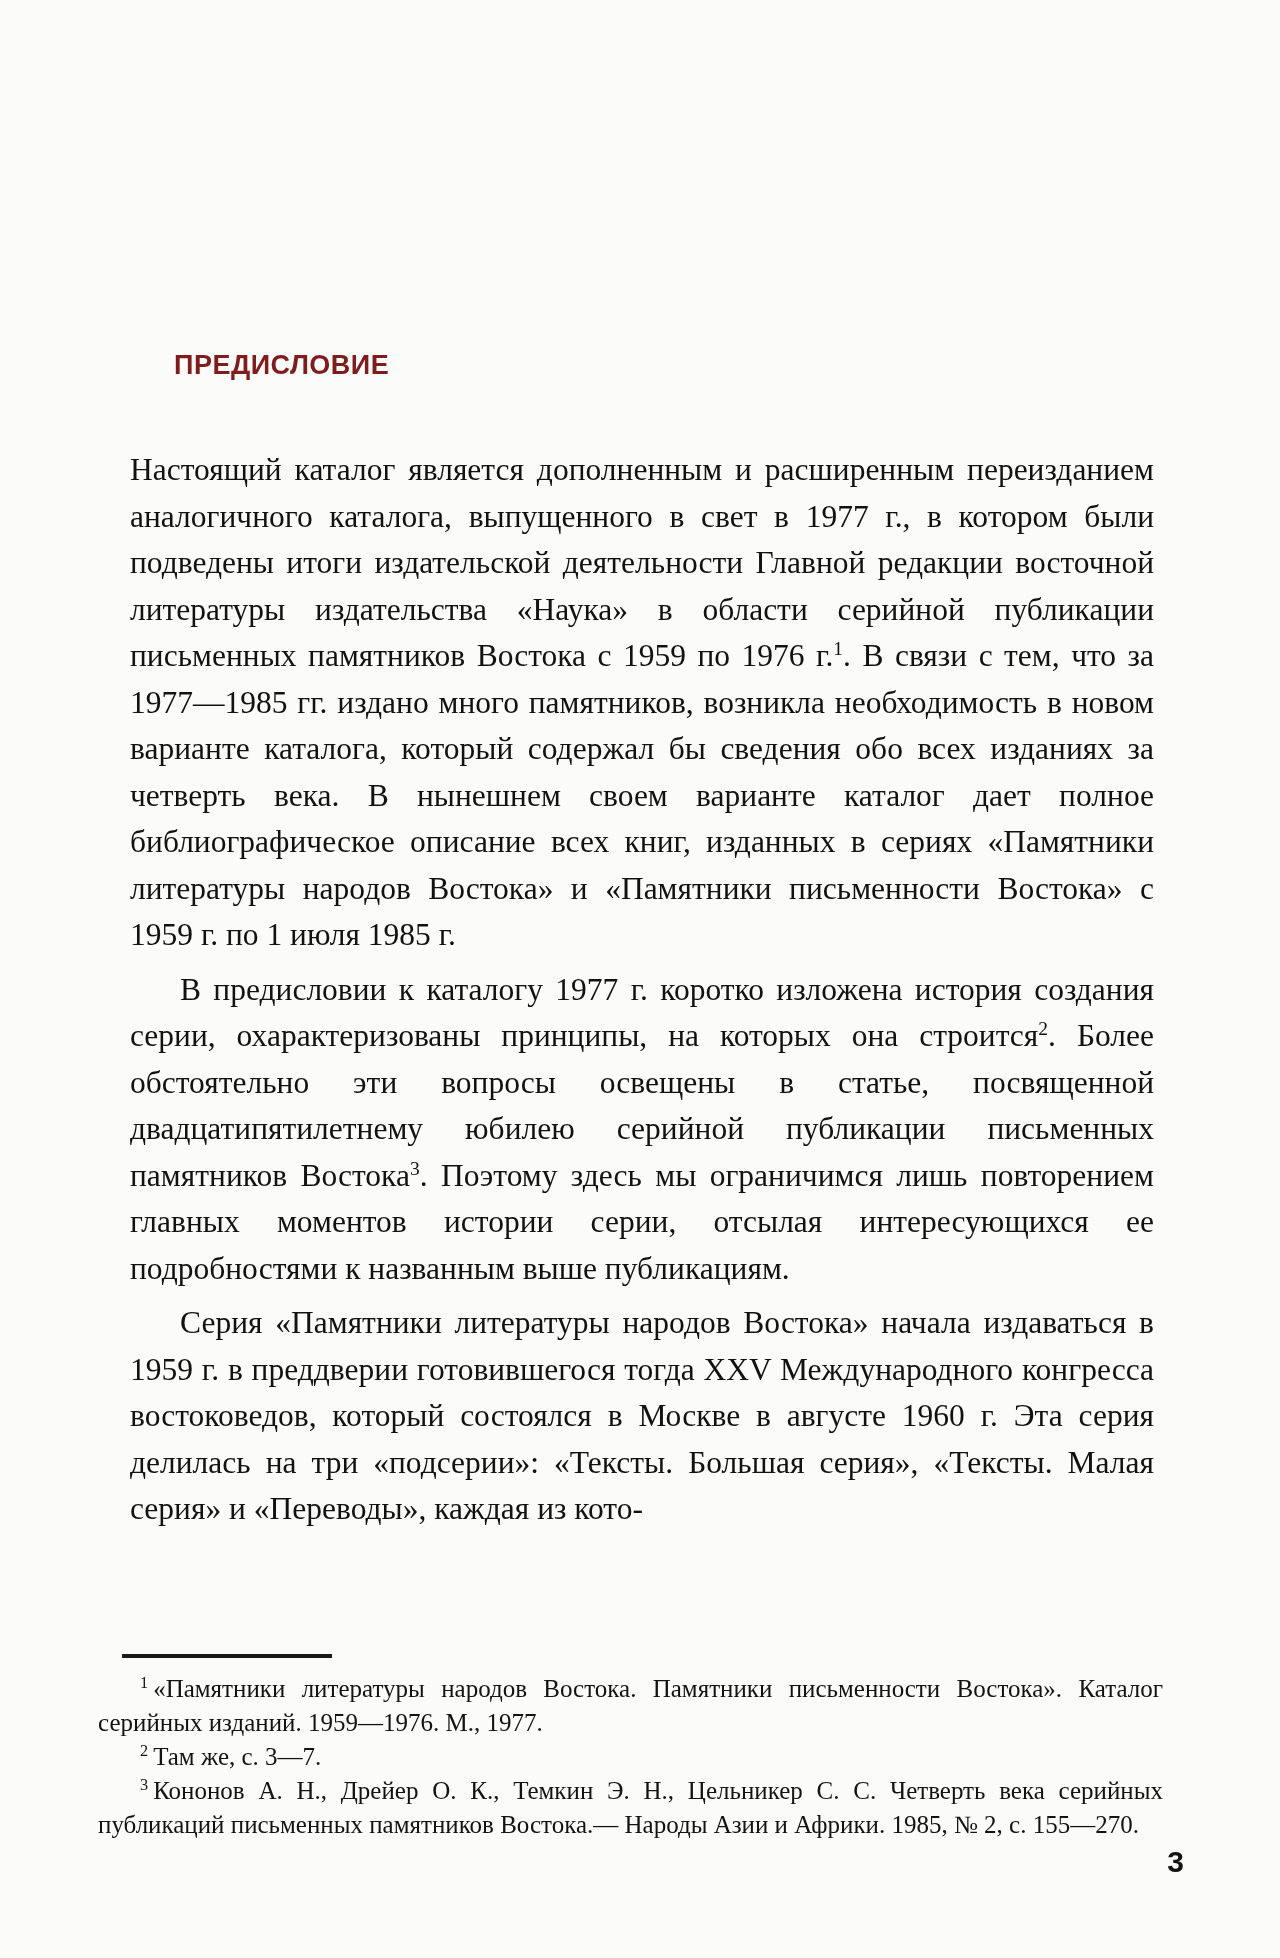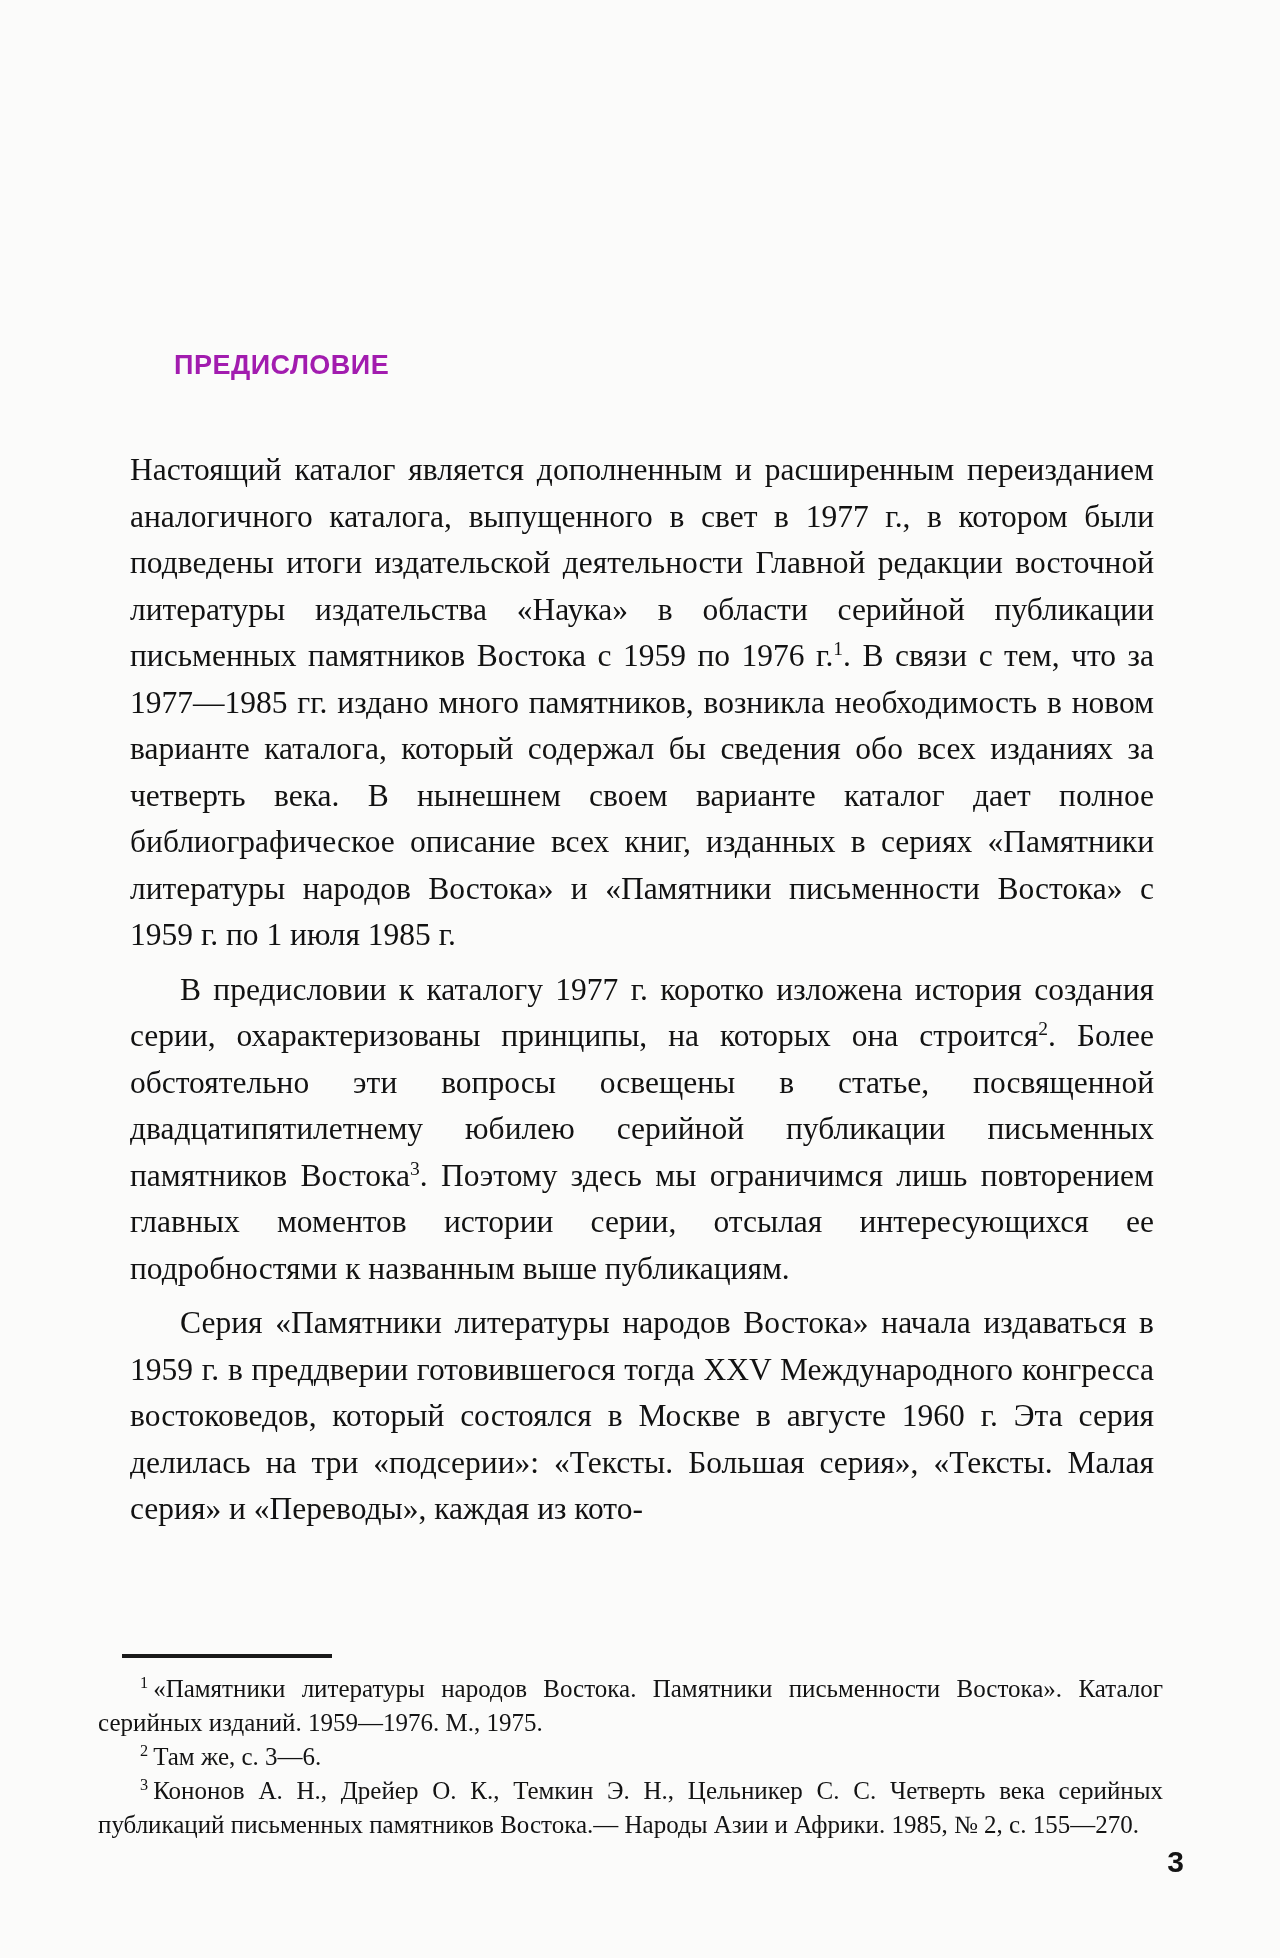--- a/index.html
+++ b/index.html
@@ -25,21 +25,21 @@
   .content {
     position: absolute;
     left: 122px;
     top: 350px;
     width: 1040px;
   }
   .heading {
     font-family: "Liberation Sans", sans-serif;
     font-size: 27px;
     letter-spacing: 0.5px;
-    color: #a21caf;
+    color: #7f1d1d;
     margin: 0 0 66px 52px;
   }
   .body-text {
     font-size: 31.5px;
     line-height: 46.5px;
     text-align: justify;
     color: #121212;
   }
   .body-text p {
     margin: 8px;
@@ -109,20 +109,20 @@
       <p><span>В предисловии к каталогу 1977 г. коротко изложена история создания серии, охарактеризованы принципы, на которых она строится</span><sup>2</sup><span>. Более обстоятельно эти вопросы освещены в статье, посвященной двадцатипятилетнему юбилею серийной публикации письменных памятников Востока</span><sup>3</sup><span>. Поэтому здесь мы ограничимся лишь повторением главных моментов истории серии, отсылая интересующихся ее подробностями к названным выше публикациям.</span></p>
 
       <p>Серия «Памятники литературы народов Востока» начала издаваться в 1959 г. в преддверии готовившегося тогда XXV Международного конгресса востоковедов, который состоялся в Москве в августе 1960 г. Эта серия делилась на три «подсерии»: «Тексты. Большая серия», «Тексты. Малая серия» и «Переводы», каждая из кото-</p>
 
     </div>
   </div>
 
   <div class="footnote-rule"></div>
 
   <div class="footnotes">
-    <p><span class="fn-mark">1</span><span>«Памятники литературы народов Востока. Памятники письменности Востока». Каталог серийных изданий. 1959—1976. М., 1975.</span></p>
-    <p><span class="fn-mark">2</span><span>Там же, с. 3—6.</span></p>
+    <p><span class="fn-mark">1</span><span>«Памятники литературы народов Востока. Памятники письменности Востока». Каталог серийных изданий. 1959—1976. М., 1977.</span></p>
+    <p><span class="fn-mark">2</span><span>Там же, с. 3—7.</span></p>
     <p><span class="fn-mark">3</span><span class="ital">Кононов А. Н., Дрейер О. К., Темкин Э. Н., Цельникер С. С.</span> <span>Четверть века серийных публикаций письменных памятников Востока.— Народы Азии и Африки. 1985, № 2, с. 155—270.</span></p>
   </div>
 
   <div class="page-number">3</div>
 
 </div>
 
 </body></html>

